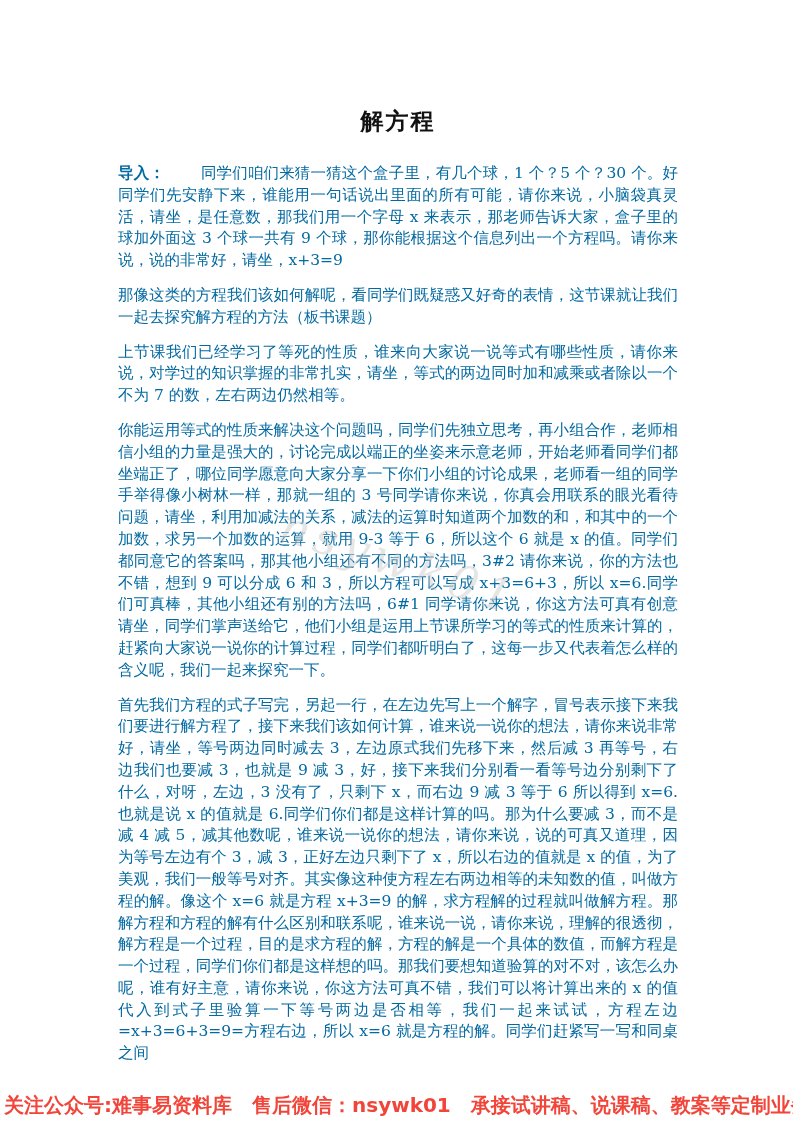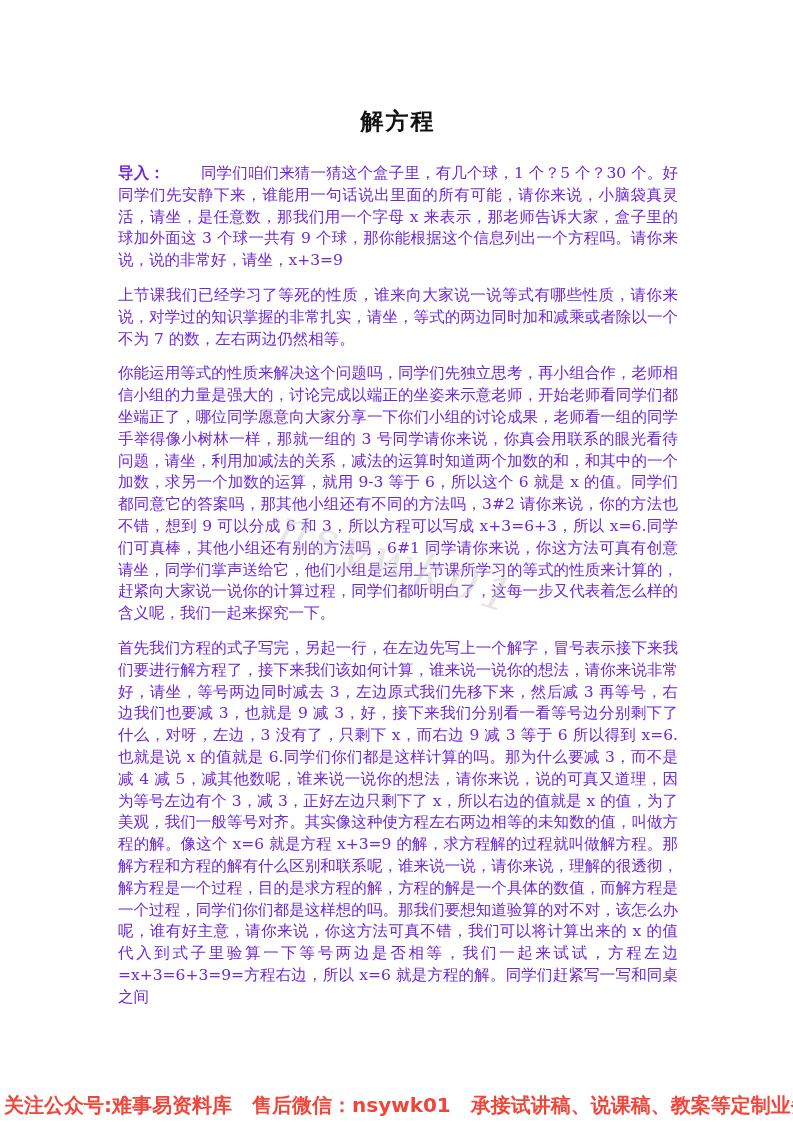--- a/index.html
+++ b/index.html
@@ -31,21 +31,21 @@
     text-align: center;
     letter-spacing: 2px;
     color: #111111;
   }
   .para {
     margin: 0 0 13px 0;
     font-size: 15.5px;
     line-height: 21.8px;
     text-align: justify;
     text-justify: inter-ideograph;
-    color: #6d28d9;
+    color: #0369a1;
   }
   .lead-label {
     font-family: "DejaVu Sans", "Liberation Sans", sans-serif;
     font-weight: bold;
     margin-right: 36px;
   }
   .watermark {
     position: absolute;
     left: 290px;
     top: 498px;
@@ -80,20 +80,21 @@
 <div class="page">
 
   <div class="content">
 
     <h1 class="doc-title">解方程</h1>
 
     <p class="para">
       <span class="lead-label">导入：</span><span>同学们咱们来猜一猜这个盒子里，有几个球，1 个？5 个？30 个。好同学们先安静下来，谁能用一句话说出里面的所有可能，请你来说，小脑袋真灵活，请坐，是任意数，那我们用一个字母 x 来表示，那老师告诉大家，盒子里的球加外面这 3 个球一共有 9 个球，那你能根据这个信息列出一个方程吗。请你来说，说的非常好，请坐，x+3=9</span>
     </p>
 
+    <p class="para">那像这类的方程我们该如何解呢，看同学们既疑惑又好奇的表情，这节课就让我们一起去探究解方程的方法（板书课题）</p>
 
     <p class="para">上节课我们已经学习了等死的性质，谁来向大家说一说等式有哪些性质，请你来说，对学过的知识掌握的非常扎实，请坐，等式的两边同时加和减乘或者除以一个不为 7 的数，左右两边仍然相等。</p>
 
     <p class="para">你能运用等式的性质来解决这个问题吗，同学们先独立思考，再小组合作，老师相信小组的力量是强大的，讨论完成以端正的坐姿来示意老师，开始老师看同学们都坐端正了，哪位同学愿意向大家分享一下你们小组的讨论成果，老师看一组的同学手举得像小树林一样，那就一组的 3 号同学请你来说，你真会用联系的眼光看待问题，请坐，利用加减法的关系，减法的运算时知道两个加数的和，和其中的一个加数，求另一个加数的运算，就用 9-3 等于 6，所以这个 6 就是 x 的值。同学们都同意它的答案吗，那其他小组还有不同的方法吗，3#2 请你来说，你的方法也不错，想到 9 可以分成 6 和 3，所以方程可以写成 x+3=6+3，所以 x=6.同学们可真棒，其他小组还有别的方法吗，6#1 同学请你来说，你这方法可真有创意请坐，同学们掌声送给它，他们小组是运用上节课所学习的等式的性质来计算的，赶紧向大家说一说你的计算过程，同学们都听明白了，这每一步又代表着怎么样的含义呢，我们一起来探究一下。</p>
 
     <p class="para">首先我们方程的式子写完，另起一行，在左边先写上一个解字，冒号表示接下来我们要进行解方程了，接下来我们该如何计算，谁来说一说你的想法，请你来说非常好，请坐，等号两边同时减去 3，左边原式我们先移下来，然后减 3 再等号，右边我们也要减 3，也就是 9 减 3，好，接下来我们分别看一看等号边分别剩下了什么，对呀，左边，3 没有了，只剩下 x，而右边 9 减 3 等于 6 所以得到 x=6.也就是说 x 的值就是 6.同学们你们都是这样计算的吗。那为什么要减 3，而不是减 4 减 5，减其他数呢，谁来说一说你的想法，请你来说，说的可真又道理，因为等号左边有个 3，减 3，正好左边只剩下了 x，所以右边的值就是 x 的值，为了美观，我们一般等号对齐。其实像这种使方程左右两边相等的未知数的值，叫做方程的解。像这个 x=6 就是方程 x+3=9 的解，求方程解的过程就叫做解方程。那解方程和方程的解有什么区别和联系呢，谁来说一说，请你来说，理解的很透彻，解方程是一个过程，目的是求方程的解，方程的解是一个具体的数值，而解方程是一个过程，同学们你们都是这样想的吗。那我们要想知道验算的对不对，该怎么办呢，谁有好主意，请你来说，你这方法可真不错，我们可以将计算出来的 x 的值代入到式子里验算一下等号两边是否相等，我们一起来试试，方程左边=x+3=6+3=9=方程右边，所以 x=6 就是方程的解。同学们赶紧写一写和同桌之间</p>
 
   </div>
 
   <div class="watermark">nsywk01</div>

